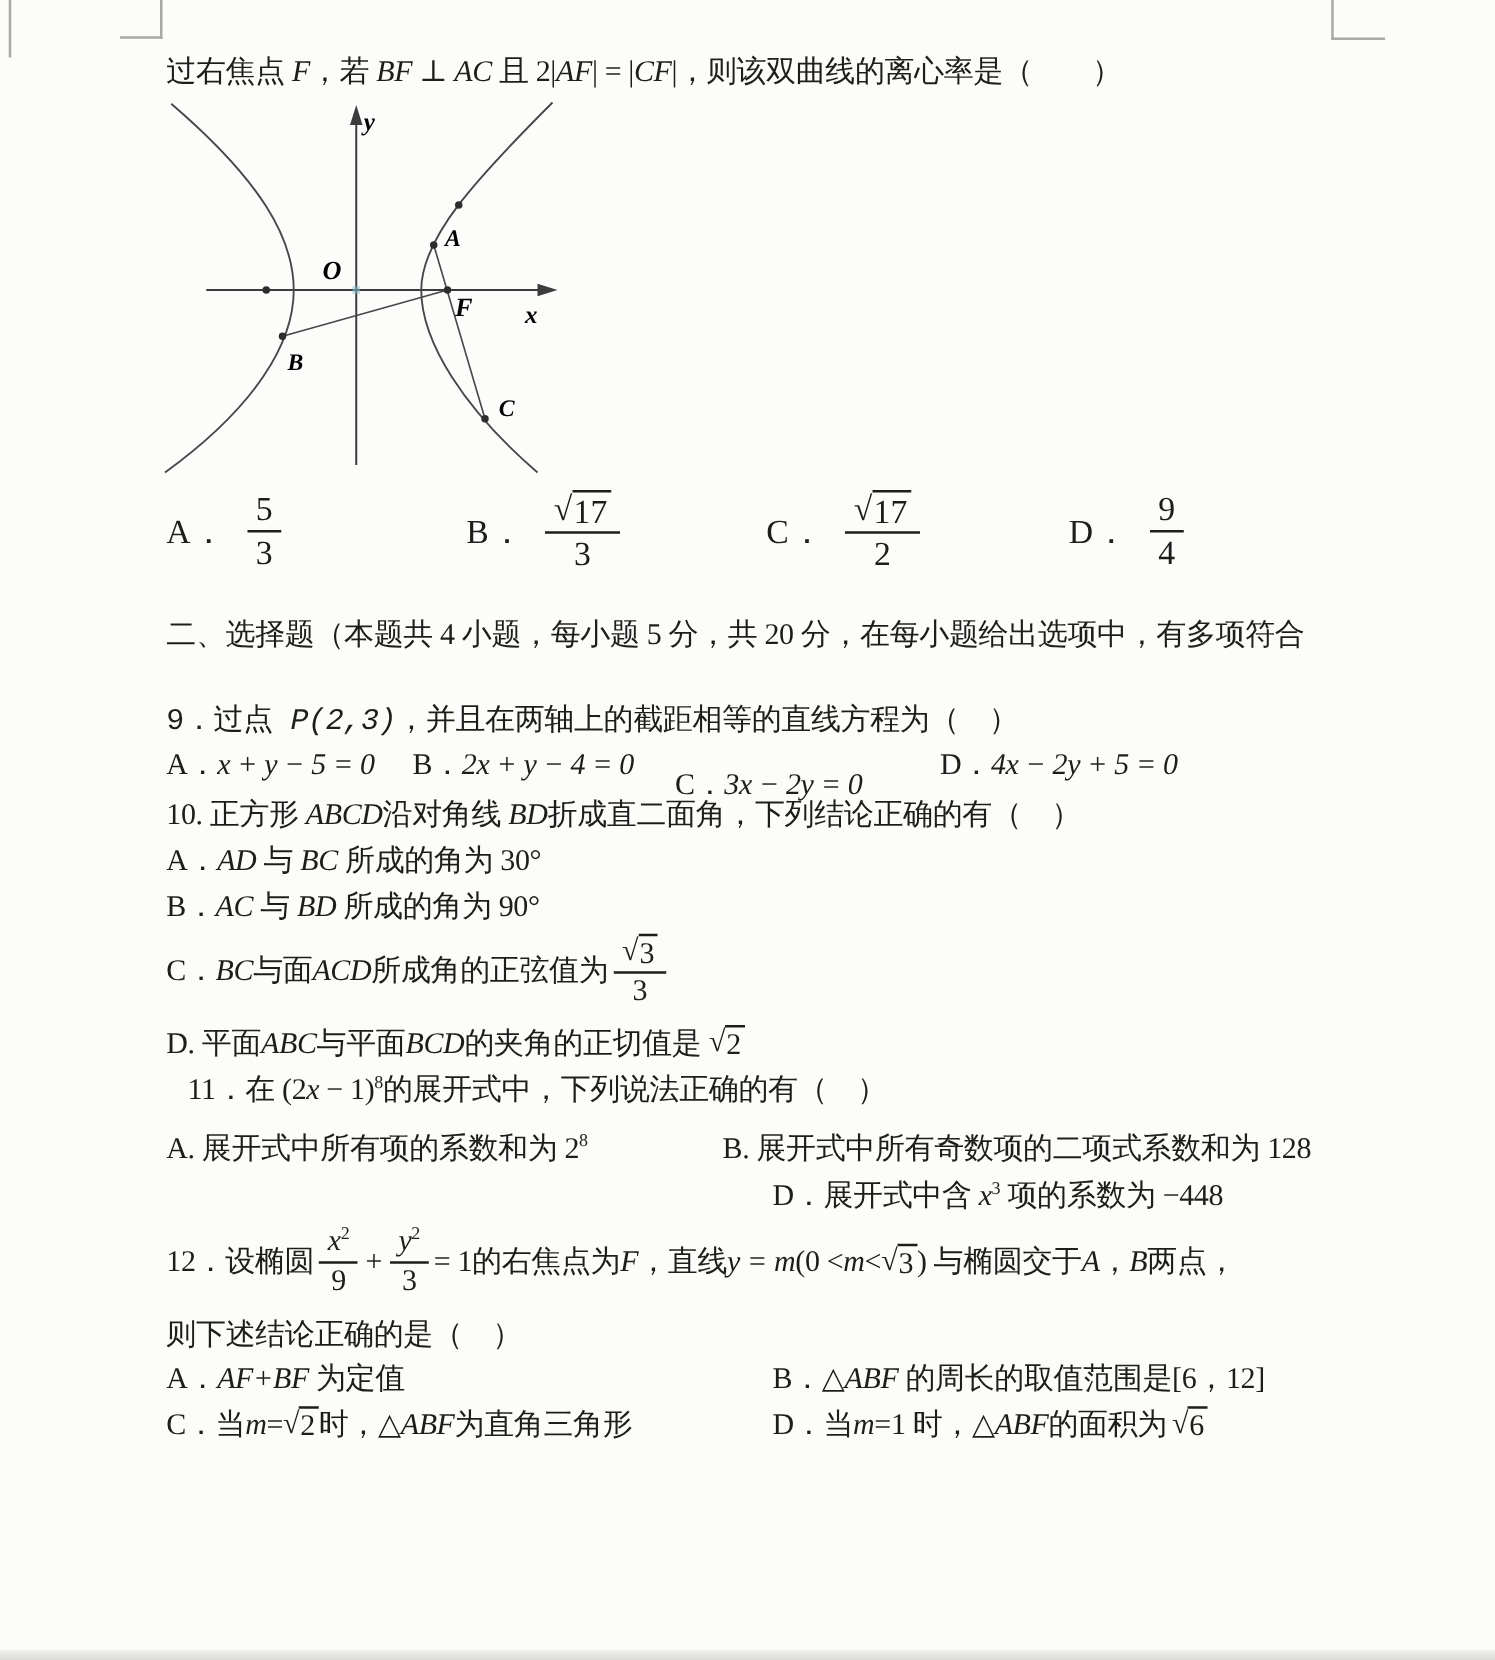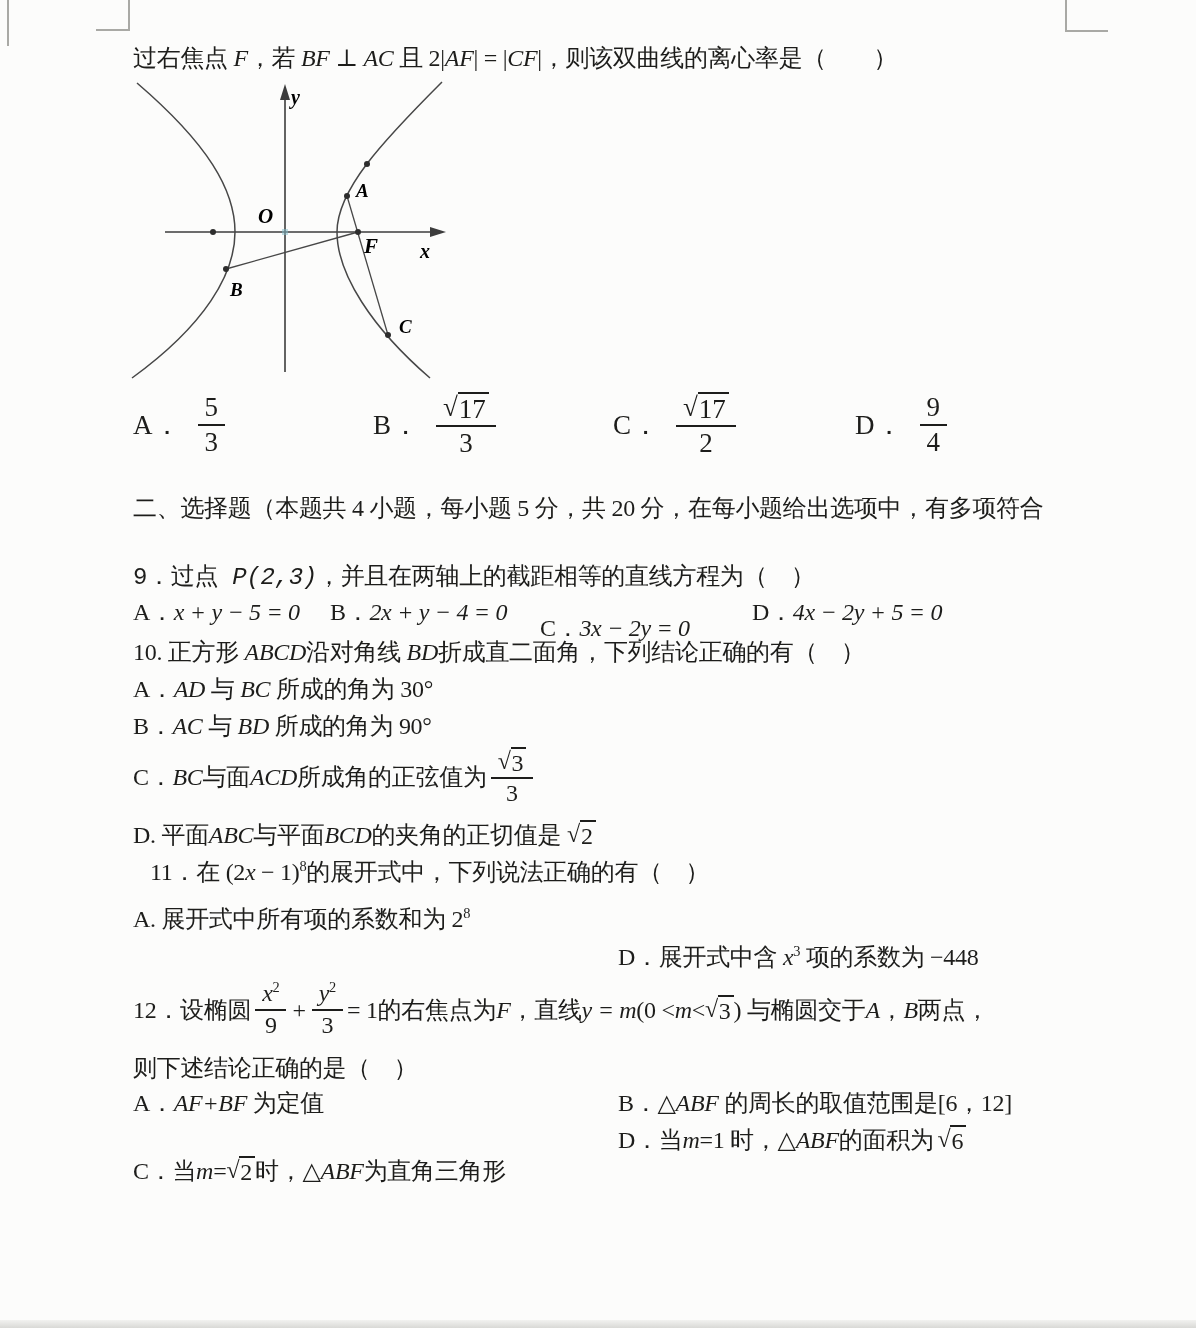--- a/index.html
+++ b/index.html
@@ -165,20 +165,23 @@
         <span class="body">2</span>
       </span>
   </div>
 
   <div class="line" style="left:150px;top:856px;">
     <span>11．在 </span><span>(2</span><span class="it">x</span><span> − 1)</span><sup class="sup">8</sup><span>的展开式中，下列说法正确的有（　）</span>
   </div>
   <div class="line" style="left:133px;top:903px;">
     <span>A. </span><span>展开式中所有项的系数和为 </span><span>2</span><sup class="sup">8</sup>
   </div>
+  <div class="line" style="left:578px;top:903px;">
+    <span>B. </span><span>展开式中所有奇数项的二项式系数和为 128</span>
+  </div>
   <div class="line" style="left:618px;top:941px;">
     <span>D．</span><span>展开式中含 </span><span class="it">x</span><sup class="sup">3</sup><span> 项的系数为 −448</span>
   </div>
 
   <div class="row" style="left:133px;top:968px;height:84px;">
     <span>12．设椭圆</span>
     <span class="frac">
       <span class="num"><span class="it">x</span><sup class="sup">2</sup></span>
       <span class="den">9</span>
     </span>
@@ -205,21 +208,21 @@
       <span> 两点，</span>
   </div>
   <div class="line" style="left:133px;top:1052px;">则下述结论正确的是（　）</div>
 
   <div class="line" style="left:133px;top:1087px;">
     <span>A．</span><span class="it">AF+BF</span><span> 为定值</span>
   </div>
   <div class="line" style="left:618px;top:1087px;">
     <span>B．</span><span>△</span><span class="it">ABF</span><span> 的周长的取值范围是[6，12]</span>
   </div>
-  <div class="row" style="left:133px;top:1120px;height:40px;margin-top:31px;">
+  <div class="row" style="left:133px;top:1120px;height:40px;">
     <span>C．当 </span>
       <span class="it">m</span>
       <span> = </span>
     <span class="sqrt">
         <span class="sign">√</span>
         <span class="body">2</span>
       </span>
     <span> 时，</span>
       <span>△</span>
       <span class="it">ABF</span>

